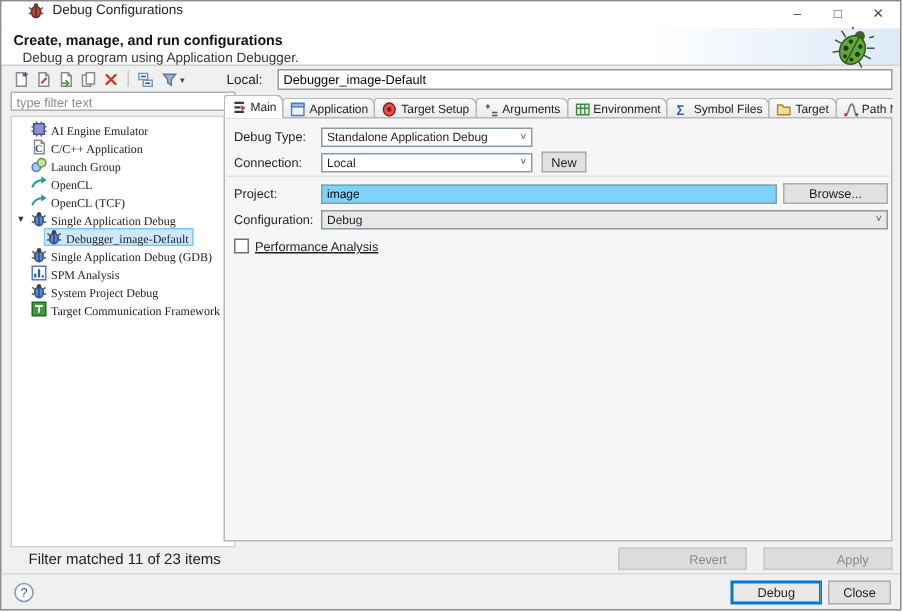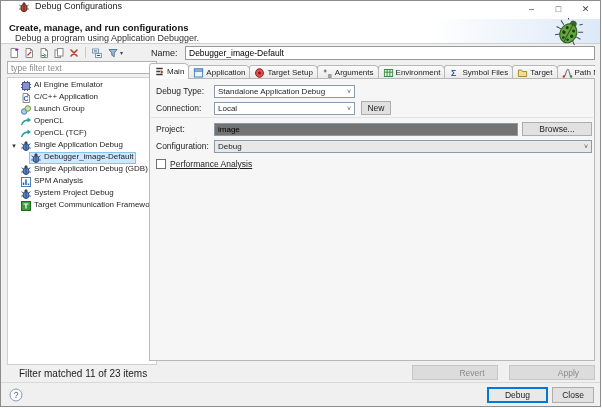--- a/index.html
+++ b/index.html
@@ -28,21 +28,21 @@
   .tbi { width:14px; height:13px; display:flex; align-items:center; justify-content:center; }
   .tb-sep { width:4px; height:11px; border-right:1px solid #c8c8c8; margin-right:3px; }
   .tb-caret { font-size:6px; color:#444; margin-left:1px; }
   .lp-filter { position:absolute; top:15px; left:0; right:0; height:13px; border:1px solid #b0b0b0;
                background:#fff; font-family:"Liberation Sans",sans-serif; font-size:8.5px; padding:0 3px; color:#444; }
   .lp-filter::placeholder { color:#8a8a8a; }
   .lp-tree { position:absolute; top:31px; left:0; right:0; bottom:15px; background:#fff;
              border:1px solid #cfcfcf; padding-top:2px; overflow:hidden; }
   .trow { display:flex; align-items:center; height:12px; white-space:nowrap; }
   .texp { width:10px; font-size:7px; color:#333; text-align:center; flex:0 0 auto; }
-  .hl { display:inline-flex; align-items:flex-start; height:12px; padding-right:3px; }
+  .hl { display:inline-flex; align-items:flex-end; height:12px; padding-right:3px;font-family:Liberation Serif, serif; }
   .hl.selected { background:var(--sel,#cde8ff); box-shadow:0 0 0 1px #84c5f2 inset; }
   .ticn { width:12px; height:12px; margin:0 2px 0 1px; flex:0 0 auto; }
   .tlabel { font-size:8px; }
   .lp-status { position:absolute; bottom:1px; left:0; font-size:10px; color:#222;margin-left:12px; }
 
   
   #rightpanel { position:absolute; left:148px; top:45px; right:5px; bottom:26px; }
   .name-label { position:absolute; left:2px; top:2px; }
   .name-input { position:absolute; left:36px; right:0; top:0; height:14px; border:1px solid #999;
                 background:#fff; font-family:"Liberation Sans",sans-serif; font-size:8.5px; padding:0 3px; }
@@ -55,21 +55,21 @@
   .content { position:absolute; top:32px; left:0; right:0; bottom:19px; border:1px solid #b8b8b8;
              background:#f6f6f6; z-index:1; }
   .frow { position:absolute; left:6px; right:2px; height:14px; display:flex; align-items:center; }
   .flabel { width:58px; flex:0 0 auto; font-size:8.5px; }
   .combo { height:13px; background:#fff; border:1px solid #8a9aa8; display:flex; align-items:center;
            padding:0 3px; font-size:8px; position:relative; }
   .combo .cval { flex:1 1 auto; overflow:hidden; white-space:nowrap; }
   .combo .carr { font-size:7px; color:#555; margin-left:3px; }
   .combo.w140 { width:141px; }
   .combo.gray { background:#e8e8e8; flex:1 1 auto; }
-  .tinput { height:13px; border:1px solid #8a9aa8; background:#737373; font-family:"Liberation Sans",sans-serif;
+  .tinput { height:13px; border:1px solid #8a9aa8; background:#7dd3fc; font-family:"Liberation Sans",sans-serif;
             font-size:8px; padding:0 3px; }
   .btn { background:#e1e1e1; border:1px solid #adadad; font-family:"Liberation Sans",sans-serif;
          font-size:8.5px; color:#1e1e1e; text-align:center; padding:0; }
   .btn.small { height:14px; width:30px; margin-left:6px; }
   .btn.browse { position:absolute; right:0; width:70px; height:14px; }
   .gline { position:absolute; left:1px; right:1px; top:38px; border-top:1px solid #e2e2e2; }
   .cbx { width:10px; height:10px; background:#fff; border:1px solid #707070; margin-right:4px; flex:0 0 auto; }
   .cblabel { font-size:8.5px;text-decoration:underline; }
   .bottombtns { position:absolute; bottom:0; right:0; height:15px; }
   .btn.disabled { background:#dcdcdc; border-color:#c6c6c6; color:#8a8a8a; width:86px; height:15px; margin-left:8px;padding-left:33px; }
@@ -280,21 +280,21 @@
                 <path d="M3.5 4h5M6 4v4.5" stroke="#fff" stroke-width="1.2"></path>
               </svg></span>
             <span class="tlabel">Target Communication Framework</span>
           </span>
         </div>
       </div>
     <div class="lp-status">Filter matched 11 of 23 items</div>
   </div>
 
   <div id="rightpanel">
-    <span class="name-label">Name:</span>
+    <span class="name-label">Local:</span>
     <input class="name-input" value="Debugger_image-Default" style="">
 
     <div class="tabs" id="tab-bar">
         <div class="tab selected">
           <span class="tabicn">
             <svg xmlns="http://www.w3.org/2000/svg" width="12" height="12" viewBox="0 0 12 12" preserveAspectRatio="none">
               <path d="M2.5 2.5h7M2.5 5.5h4.5M2.5 8.5h7" stroke="#3a3a3a" stroke-width="1.5"></path>
               <path d="M7.5 4l3 2-3 2z" fill="#c0392b"></path>
             </svg>
           </span>

